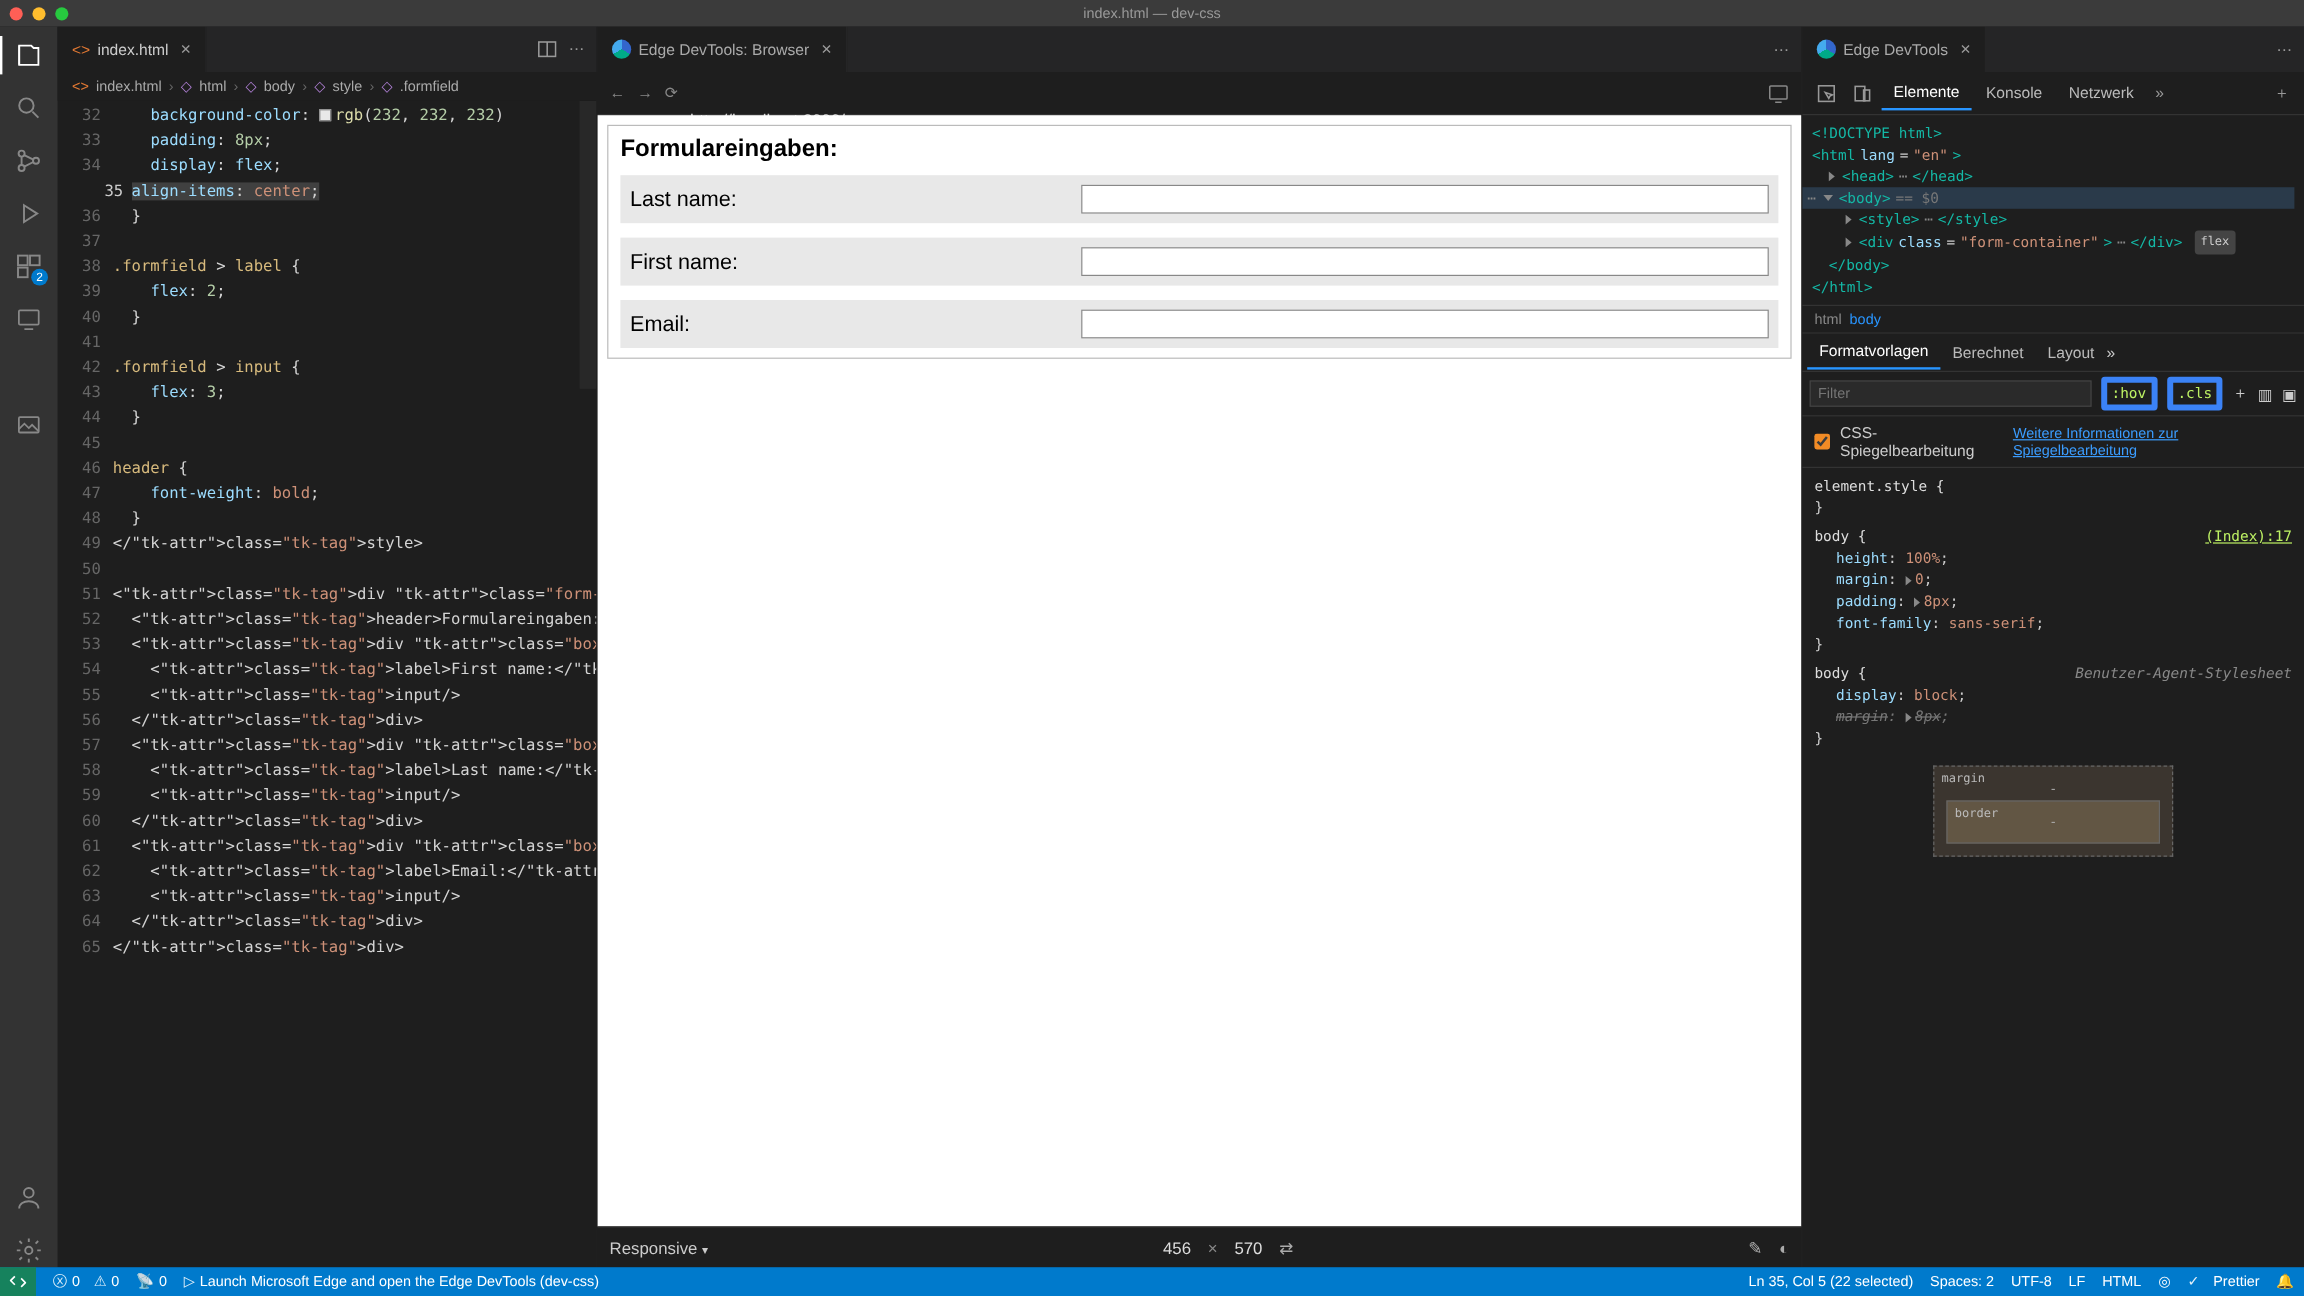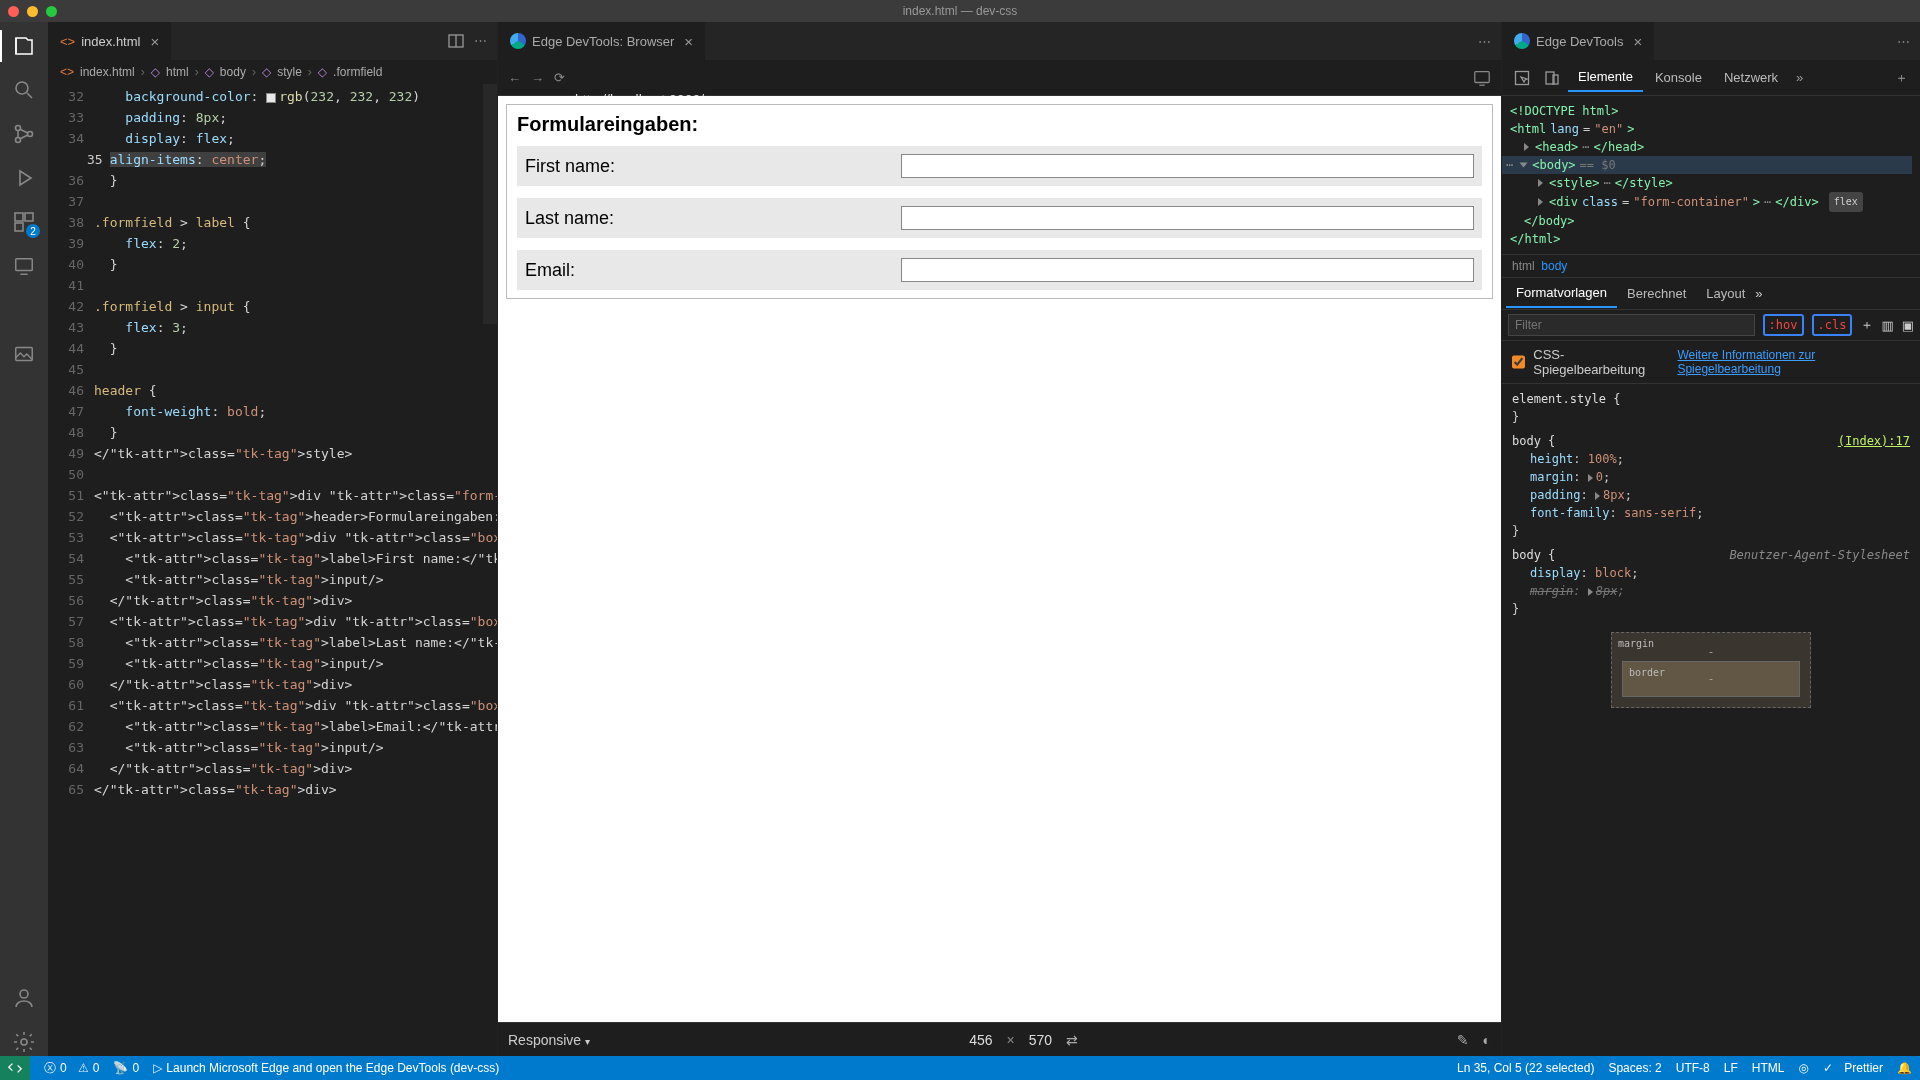--- a/index.html
+++ b/index.html
@@ -114,31 +114,31 @@
   .dt-tabs .dticon { color:#999; padding:0 6px; cursor:pointer;}
   .dt-tabs .sp{flex:1;}
   .dt-dom {
     padding:6px 8px; font-family:Menlo,Consolas,monospace; font-size:12px; line-height:18px;
     color:#ccc; border-bottom:1px solid #333;
   }
   .dt-dom .row { display:flex; align-items:center; gap:4px;}
   .dt-dom .ind1{padding-left:14px;} .dt-dom .ind2{padding-left:28px;}
   .tri { display:inline-block; width:0;height:0;border-top:4px solid transparent;border-bottom:4px solid transparent;border-left:5px solid #888; margin-right:2px;}
   .tri.open{ transform:rotate(90deg);}
-  .domtag{color:#86efac;} .domattr{color:#9bdcfe;} .domstr{color:#ce9178;}
+  .domtag{color:#14b8a6;} .domattr{color:#9bdcfe;} .domstr{color:#ce9178;}
   .flexbadge{background:#444;color:#ccc;font-size:10px;padding:1px 5px;border-radius:3px;margin-left:6px;}
   .eqdim{color:#777;}
   .dt-bcrow { padding:4px 10px; font-size:12px; border-bottom:1px solid #333; }
   .dt-bcrow span{color:#888;} .dt-bcrow .sel{color:#2895ff;}
   .dt-subtabs{ display:flex; align-items:center; padding:0 4px; height:32px; border-bottom:1px solid #333;}
   .dt-subtabs .stab{padding:6px 10px; color:#bbb; cursor:pointer;}
   .dt-subtabs .stab.active{border-bottom:2px solid #2895ff;color:#fff;}
   .dt-filterrow{display:flex;align-items:center;gap:8px;padding:4px 6px;border-bottom:1px solid #333;}
   .dt-filterrow input{flex:1;background:#2a2a2a;border:1px solid #444;color:#ccc;padding:3px 6px;font-size:12px;}
-  .pill{font-family:Menlo,monospace;font-size:12px;color:#ef4444;padding:2px 4px;border:2px solid #3b82f6;border-radius:3px;cursor:pointer;}
+  .pill{font-family:Menlo,monospace;font-size:12px;color:#bef264;padding:2px 4px;border:5px solid #3b82f6;border-radius:3px;cursor:pointer;}
   .dt-mirror{display:flex;align-items:center;gap:8px;padding:6px 10px;border-bottom:1px solid #333;font-size:13px;}
   .dt-mirror input[type=checkbox]{accent-color:#f28b25;width:14px;height:14px;}
   .dt-mirror a{color:#3b9dff;text-decoration:underline;font-size:12px;line-height:14px;}
   .dt-styles{flex:1;padding:6px 10px;font-family:Menlo,Consolas,monospace;font-size:12px;line-height:18px;color:#ccc;overflow:auto;}
   .dt-styles .rule{margin-bottom:6px;}
   .dt-styles .src{float:right;color:#bef264;text-decoration:underline;cursor:pointer;}
   .dt-styles .ua{float:right;color:#888;font-style:italic;}
   .dt-styles .sel{color:#ddd;}
   .dt-styles .prop{padding-left:18px;} .kp{color:#9cdcfe;} .kv{color:#ce9178;}
   .struck{color:#777;font-style:italic;}
@@ -332,25 +332,25 @@
           <svg width="18" height="18" viewBox="0 0 20 20" fill="none" stroke="currentColor" stroke-width="1.4">
               <rect x="2" y="3" width="16" height="12" rx="1"></rect>
               <path d="M7 18h6"></path>
             </svg>
         </span>
       </div>
       <div class="browser-viewport">
         <div class="form-container">
           <header>Formulareingaben:</header>
           <div class="boxff">
+            <label>Last name:</label>
+            <input style="">
+          </div>
+          <div class="boxff">
             <label>First name:</label>
-            <input style="">
-          </div>
-          <div class="boxff">
-            <label>Last name:</label>
             <input style="">
           </div>
           <div class="boxff" style="margin-bottom:0">
             <label>Email:</label>
             <input style="">
           </div>
         </div>
       </div>
       <div class="device-bar">
         <span><span>Responsive</span> <span style="font-size:10px">▾</span></span>

